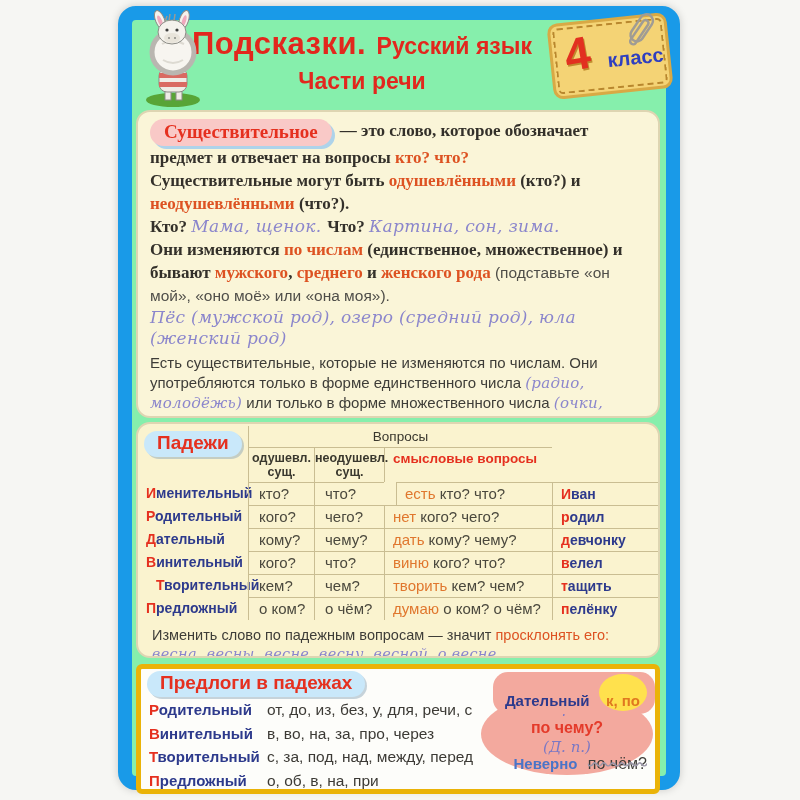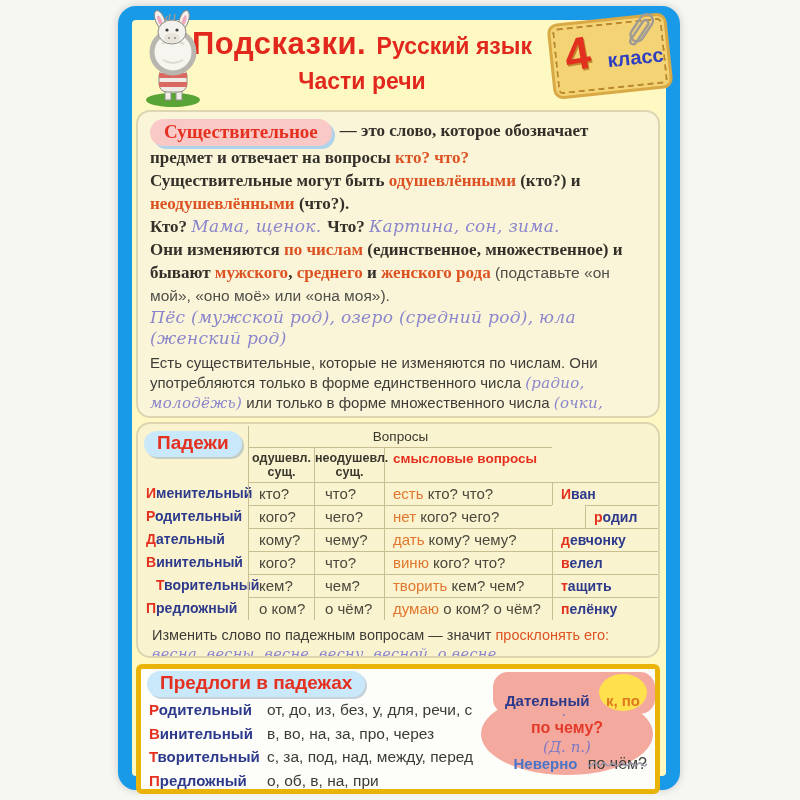--- a/index.html
+++ b/index.html
@@ -4,21 +4,21 @@
 <style>
   html,body{margin:0;padding:0;}
   body{
     width:800px;height:800px;position:relative;
     background:#f6f6f3;
     font-family:"Liberation Sans",sans-serif;
     overflow:hidden;
   }
   .card{
     position:absolute;left:118px;top:6px;width:562px;height:784px;
-    background:#fef9c3;
+    background:#86efac;
     border:14px solid #199ae8;
     border-radius:18px;
     box-sizing:border-box;
     box-shadow:0 0 8px rgba(0,0,0,.18);
   }
   .inner{position:absolute;left:0;top:0;width:534px;height:756px;}
 
   
   .mascot{position:absolute;left:0;top:-10px;width:82px;height:98px;z-index:5;}
   .title-line{position:absolute;left:50px;top:6px;width:360px;text-align:center;white-space:nowrap;}
@@ -184,27 +184,27 @@
     <section class="panel panel-cases">
       <div class="badge-blue badge-cases">Падежи</div>
       <div id="cases-grid">
         <div class="tcell th-questions">Вопросы</div>
         <div class="tcell th-sub vline" style="grid-row:2;grid-column:2">одушевл. сущ.</div>
         <div class="tcell th-sub vline" style="grid-row:2;grid-column:3">неодушевл. сущ.</div>
         <div class="tcell th-sem vline" style="grid-row:2;grid-column:4">смысловые вопросы</div>
       <div class="tcell case-cell" style="grid-area: 3 / 1;"><span class="case-first">И</span><span class="case-rest">менительный</span></div>
           <div class="tcell q-cell vline hline" style="grid-area: 3 / 2;">кто?</div>
           <div class="tcell q-cell vline hline" style="grid-area: 3 / 3;">что?</div>
-          <div class="tcell sem-cell vline hline" style="grid-area: 3 / 4;"><span class="verb">есть</span><span> кто? что?</span></div>
+          <div class="tcell sem-cell vline hline" style="grid-area: 3 / 4; margin-left: 12px;"><span class="verb">есть</span><span> кто? что?</span></div>
           <div class="tcell mem-cell vline hline" style="grid-area: 3 / 5;"><span class="mem-first">И</span><span class="mem-rest">ван</span></div>
           <div class="tcell case-cell" style="grid-area: 4 / 1;"><span class="case-first">Р</span><span class="case-rest">одительный</span></div>
           <div class="tcell q-cell vline hline" style="grid-area: 4 / 2;">кого?</div>
           <div class="tcell q-cell vline hline" style="grid-area: 4 / 3;">чего?</div>
           <div class="tcell sem-cell vline hline" style="grid-area: 4 / 4;"><span class="verb">нет</span><span> кого? чего?</span></div>
-          <div class="tcell mem-cell vline hline" style="grid-area: 4 / 5; margin-left: 33px;"><span class="mem-first">р</span><span class="mem-rest">одил</span></div>
+          <div class="tcell mem-cell vline hline" style="grid-area: 4 / 5;"><span class="mem-first">р</span><span class="mem-rest">одил</span></div>
           <div class="tcell case-cell" style="grid-area: 5 / 1;"><span class="case-first">Д</span><span class="case-rest">ательный</span></div>
           <div class="tcell q-cell vline hline" style="grid-area: 5 / 2;">кому?</div>
           <div class="tcell q-cell vline hline" style="grid-area: 5 / 3;">чему?</div>
           <div class="tcell sem-cell vline hline" style="grid-area: 5 / 4;"><span class="verb">дать</span><span> кому? чему?</span></div>
           <div class="tcell mem-cell vline hline" style="grid-area: 5 / 5;"><span class="mem-first">д</span><span class="mem-rest">евчонку</span></div>
           <div class="tcell case-cell" style="grid-area: 6 / 1;"><span class="case-first">В</span><span class="case-rest">инительный</span></div>
           <div class="tcell q-cell vline hline" style="grid-area: 6 / 2;">кого?</div>
           <div class="tcell q-cell vline hline" style="grid-area: 6 / 3;">что?</div>
           <div class="tcell sem-cell vline hline" style="grid-area: 6 / 4;"><span class="verb">виню</span><span> кого? что?</span></div>
           <div class="tcell mem-cell vline hline" style="grid-area: 6 / 5;"><span class="mem-first">в</span><span class="mem-rest">елел</span></div>

